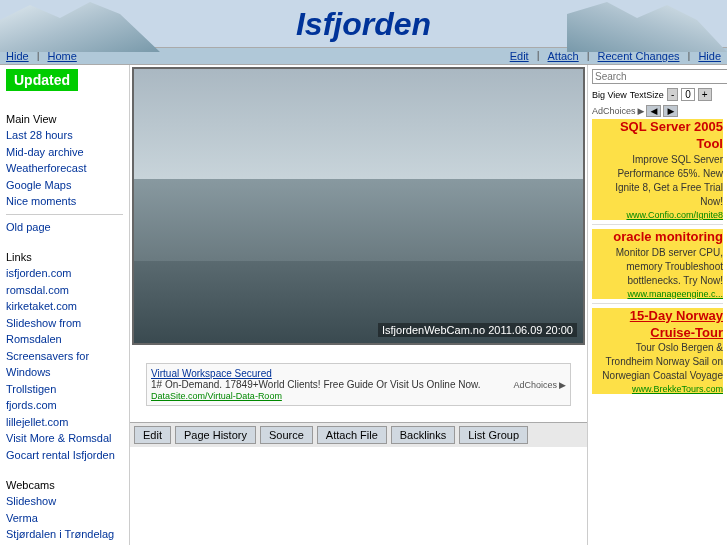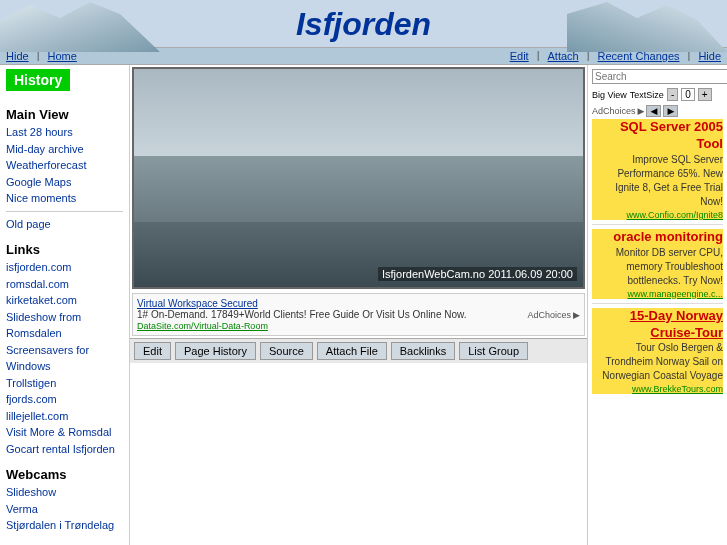--- a/index.html
+++ b/index.html
@@ -15,34 +15,34 @@
     #topnav-left { display: flex; gap: 6px; }
     #topnav-right { display: flex; gap: 6px; }
     .topnav-item { color: #003399; text-decoration: underline; cursor: pointer; padding: 1px 2px; }
 
     
     #main-layout { display: flex; width: 727px; }
 
     
     #sidebar { width: 130px; min-width: 130px; padding: 4px 6px; border-right: 1px solid #ccc; background: #fff; font-size: 11px; }
     #updated-badge { background: #00cc00; color: #fff; font-weight: bold; font-size: 14px; padding: 3px 8px; display: inline-block; margin-bottom: 6px; }
-    .sidebar-section-title { font-weight: bold; margin-top: 10px; margin-bottom: 2px; font-size: 13px; }
+    .sidebar-section-title { font-weight: normal; margin-top: 16px; margin-bottom: 2px; font-size: 11px; }
     .sidebar-link { color: #003399; text-decoration: none; display: block; cursor: pointer; line-height: 1.5; }
     .sidebar-divider { border: none; border-top: 1px solid #ccc; margin: 4px 0; }
 
     
     #center { flex: 1; display: flex; flex-direction: column; }
 
     
-    #webcam-area { position: relative; background: #333; height: 222px; display: flex; align-items: center; justify-content: center; border: 2px solid #666; margin: 2px; }
+    #webcam-area { position: relative; background: #333; height: 278px; display: flex; align-items: center; justify-content: center; border: 2px solid #666; margin: 2px; }
     #webcam-placeholder { width: 100%; height: 100%; background: linear-gradient(180deg, #555 0%, #777 30%, #999 60%, #bbb 80%, #ddd 100%); position: relative; }
     #webcam-label { position: absolute; bottom: 6px; right: 6px; color: #fff; font-size: 11px; background: rgba(0,0,0,0.4); padding: 1px 4px; }
 
     
-    #ad-banner { background: #f9f9f9; border: 1px solid #ccc; margin: 2px; padding: 4px; font-size: 10px; display: flex; flex-direction: column; gap: 2px; }
+    #ad-banner { background: #f9f9f9; border: 1px solid #ccc; margin: 16px; padding: 4px; font-size: 10px; display: flex; flex-direction: column; gap: 2px; }
     .ad-banner-row { display: flex; justify-content: space-between; align-items: center; }
     .ad-link { color: #003399; text-decoration: underline; cursor: pointer; font-size: 10px; }
     .ad-text { font-size: 10px; color: #333; }
     .adchoices-badge { font-size: 9px; color: #555; display: flex; align-items: center; gap: 2px; }
 
     
     #toolbar { background: #e8e8e8; border-top: 1px solid #aaa; padding: 3px 4px; display: flex; gap: 4px; align-items: center; }
     .toolbar-btn { background: #d0d8e0; border: 1px solid #999; padding: 2px 8px; cursor: pointer; font-size: 11px; color: #000; }
     #page-last-modified { font-size: 10px; color: #555; padding: 2px 4px; margin-top: 2px; }
 
@@ -99,21 +99,21 @@
     <span style="color:#555">|</span>
     <span class="topnav-item">Recent Changes</span>
     <span style="color:#555">|</span>
     <span class="topnav-item">Hide</span>
   </div>
 </div>
 
 <div id="main-layout">
 
   <div id="sidebar">
-    <div id="updated-badge">History</div>
+    <div id="updated-badge">Updated</div>
 
     <div class="sidebar-section-title">Main View</div>
     <a class="sidebar-link">Last 28 hours</a>
     <a class="sidebar-link">Mid-day archive</a>
     <a class="sidebar-link">Weatherforecast</a>
     <a class="sidebar-link">Google Maps</a>
     <a class="sidebar-link">Nice moments</a>
 
     <hr class="sidebar-divider">
     <a class="sidebar-link">Old page</a>

